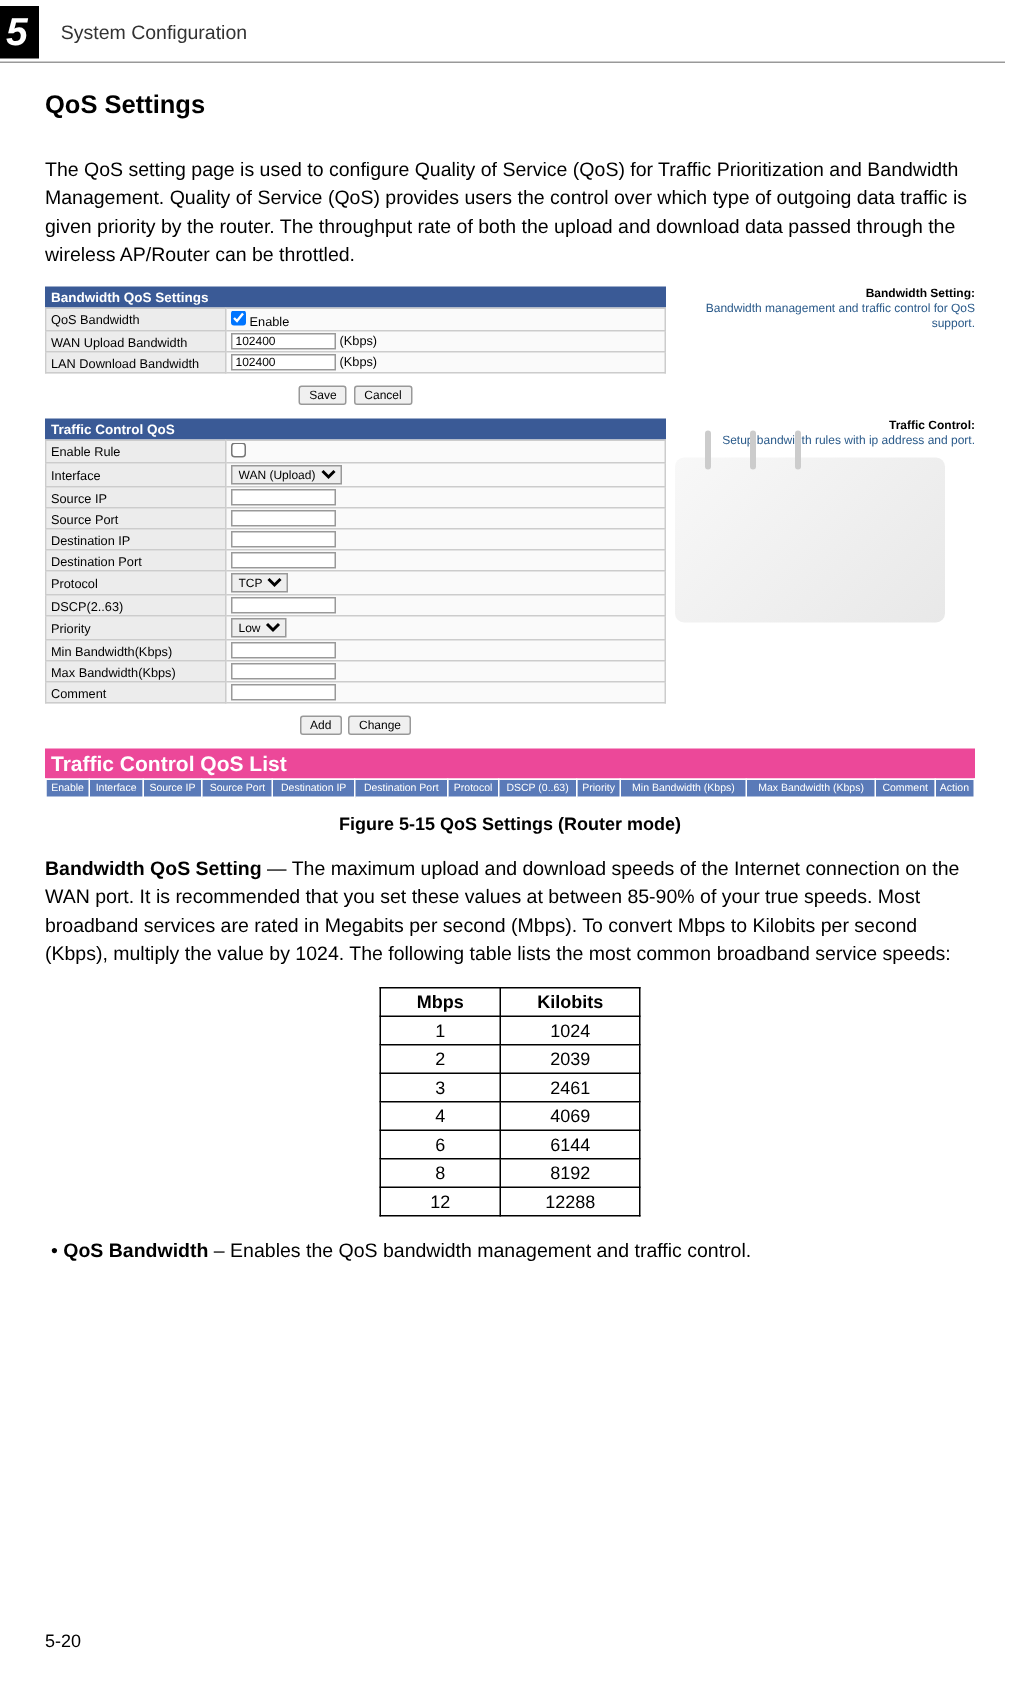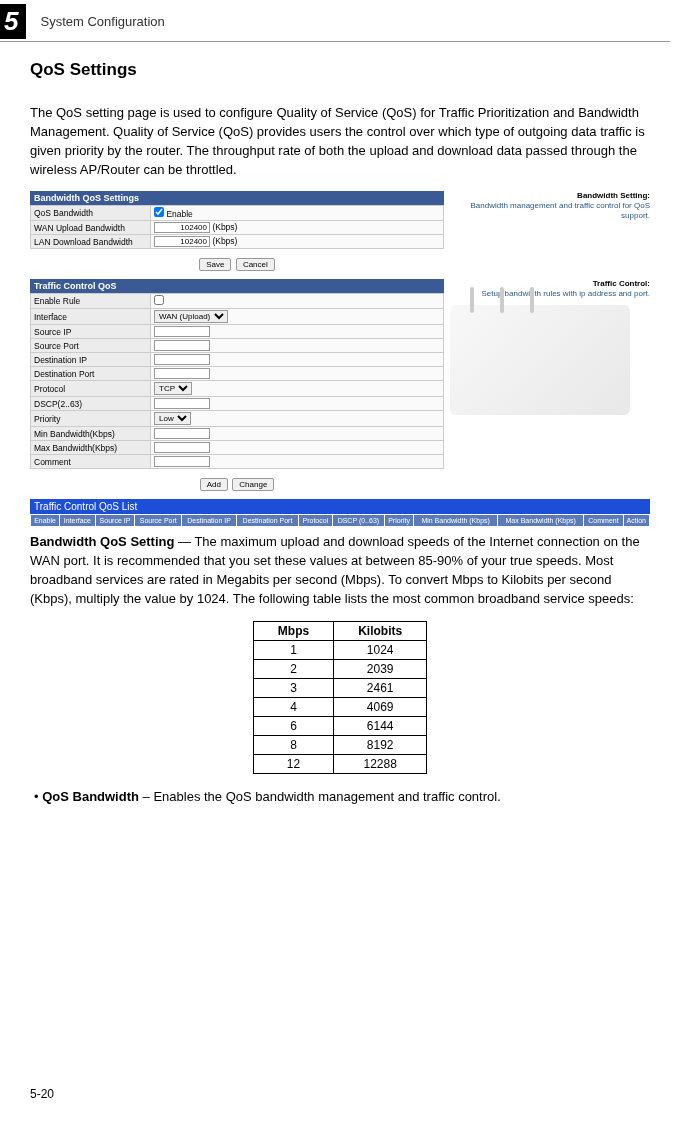--- a/index.html
+++ b/index.html
@@ -83,45 +83,44 @@
   .settings-table td {
     border: 1px solid #ccc;
     padding: 1px 3px;
     background: #f2f2f2;
     height: 14px;
   }
   .settings-table td.label { background: #ececec; width: 120px; }
   .settings-table td.field { background: #fafafa; }
   .tiny-input {
     font-size: 8px;
-    width: 56px;
+    width: 70px;
     border: 1px solid #999;
     padding: 0 2px;
-    text-align: right;
   }
   .tiny-select {
     font-size: 8px;
     border: 1px solid #999;
   }
   .tiny-checkbox { width: 10px; height: 10px; }
   .button-row {
     text-align: center;
     margin: 4px 0 8px 0;
   }
   .tiny-button {
     font-size: 8px;
     padding: 1px 6px;
     background: #f0f0f0;
     border: 1px solid #999;
     border-radius: 2px;
   }
   .qos-list-header {
-    background: #1d4ed8;
+    background: #ec4899;
     color:#fff;
-    font-size:10px; font-weight:normal;
+    font-size:14px; font-weight:bold;
     padding:2px 4px;
   }
   .qos-list-table {
     width: 620px;
     border-collapse: collapse;
     font-size: 7px;
     color:#fff;
   }
   .qos-list-table th {
     background:#5a7ab8;
@@ -297,20 +296,21 @@
         <th>Priority</th>
         <th>Min Bandwidth (Kbps)</th>
         <th>Max Bandwidth (Kbps)</th>
         <th>Comment</th>
         <th>Action</th>
       </tr>
     </tbody>
       </table>
   </div>
 
+  <div class="figure-caption">Figure 5-15  QoS Settings (Router mode)</div>
 
   <p class="body-text">
     <b>Bandwidth QoS Setting</b><span> — The maximum upload and download speeds of the Internet connection on the WAN port. It is recommended that you set these values at between 85-90% of your true speeds. Most broadband services are rated in Megabits per second (Mbps). To convert Mbps to Kilobits per second (Kbps), multiply the value by 1024. The following table lists the most common broadband service speeds:</span>
   </p>
 
   <table class="speed-table">
     <tbody>
         <tr>
       <th>Mbps</th>
       <th>Kilobits</th>

